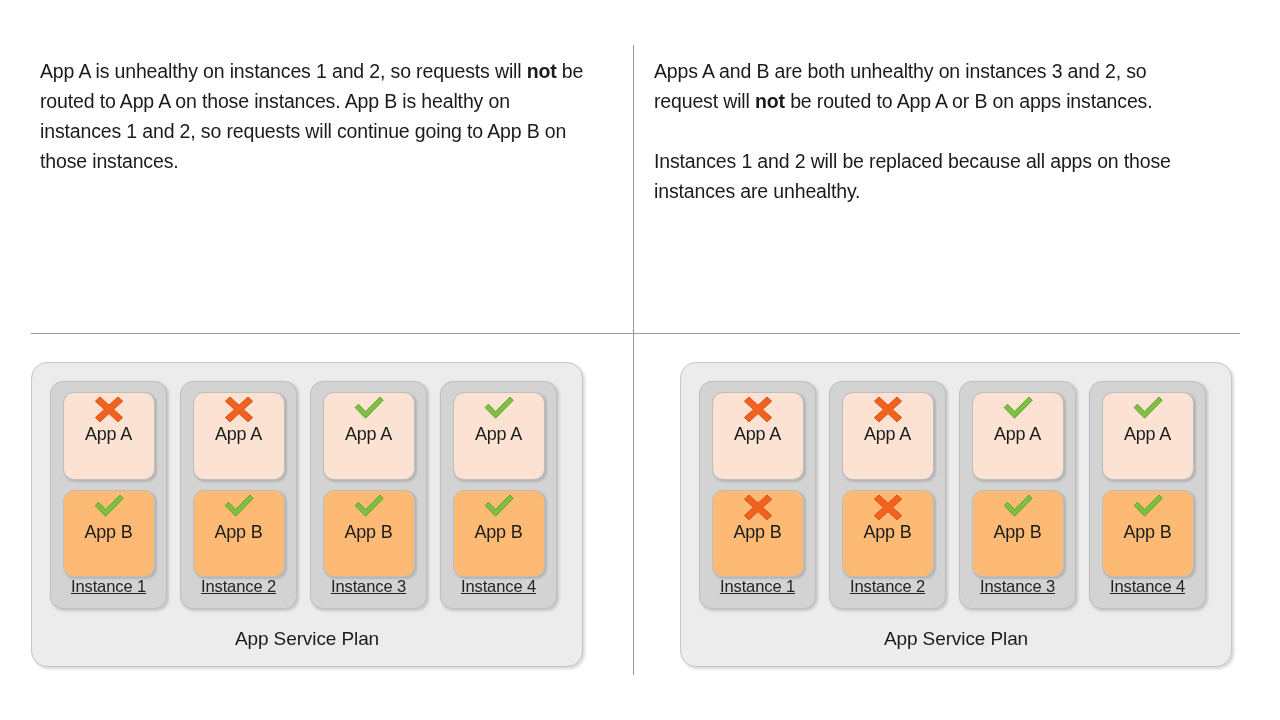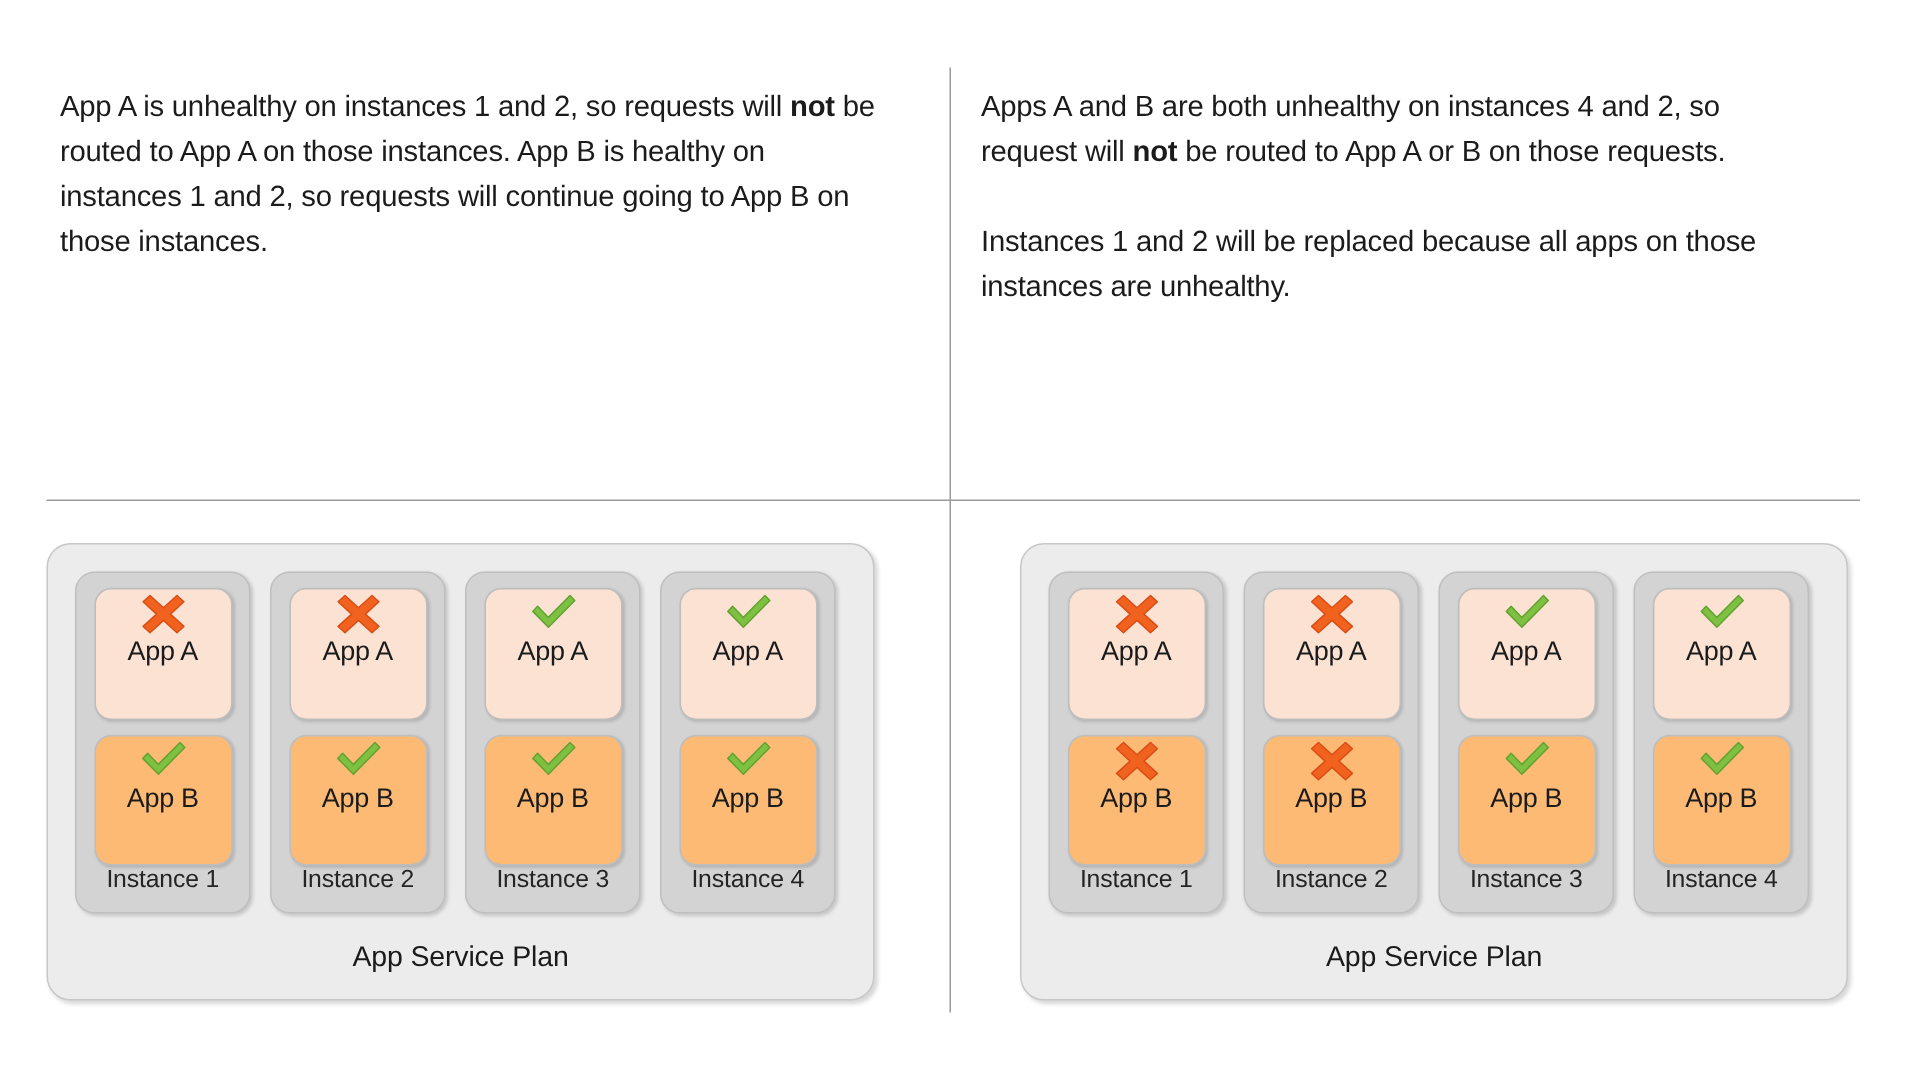--- a/index.html
+++ b/index.html
@@ -121,20 +121,21 @@
     height: 30px;
     display: block;
   }
 
   .instance-label {
     margin-top: auto;
     margin-bottom: 12px;
     font-size: 16.5px;
     color: #242424;
     letter-spacing: -0.1px;
+    text-decoration: underline;
   }
 
   .plan-label {
     position: absolute;
     left: 0;
     right: 0;
     bottom: 16px;
     text-align: center;
     font-size: 19px;
     color: #1b1b1b;
@@ -211,21 +212,21 @@
               <path d="M4.2 14.6 L7.4 11.2 L14.6 18.6 L29.0 4.0 L32.2 7.3 L14.6 25.2 Z" fill="#7ec142" stroke="#62a22f" stroke-width="1" stroke-linejoin="round"></path>
             </svg>
             <div class="app-label">App B</div>
           </div>
           <div class="instance-label">Instance 4</div>
         </div>
       </div>
       <div class="plan-label">App Service Plan</div>
     </div>
     <div class="text-panel right">
-      <p class="para"><span>Apps A and B are both unhealthy on instances 4 and 2, so request will </span><b>not</b><span> be routed to App A or B on those requests.</span></p>
+      <p class="para"><span>Apps A and B are both unhealthy on instances 3 and 2, so request will </span><b>not</b><span> be routed to App A or B on apps instances.</span></p>
       <p class="para"><span>Instances 1 and 2 will be replaced because all apps on those instances are unhealthy.</span></p>
     </div>
     <div class="plan right">
       <div class="instances-row">
         <div class="instance">
           <div class="app-tile app-a">
             <svg class="status-icon" viewBox="0 0 36 30">
               <path d="M9.0 4.0 L18.0 12.2 L27.0 4.0 L31.6 8.2 L22.6 16.4 L31.6 24.6 L27.0 28.8 L18.0 20.6 L9.0 28.8 L4.4 24.6 L13.4 16.4 L4.4 8.2 Z" fill="#f2621f" stroke="#d94d16" stroke-width="1" stroke-linejoin="round"></path>
             </svg>
             <div class="app-label">App A</div>

